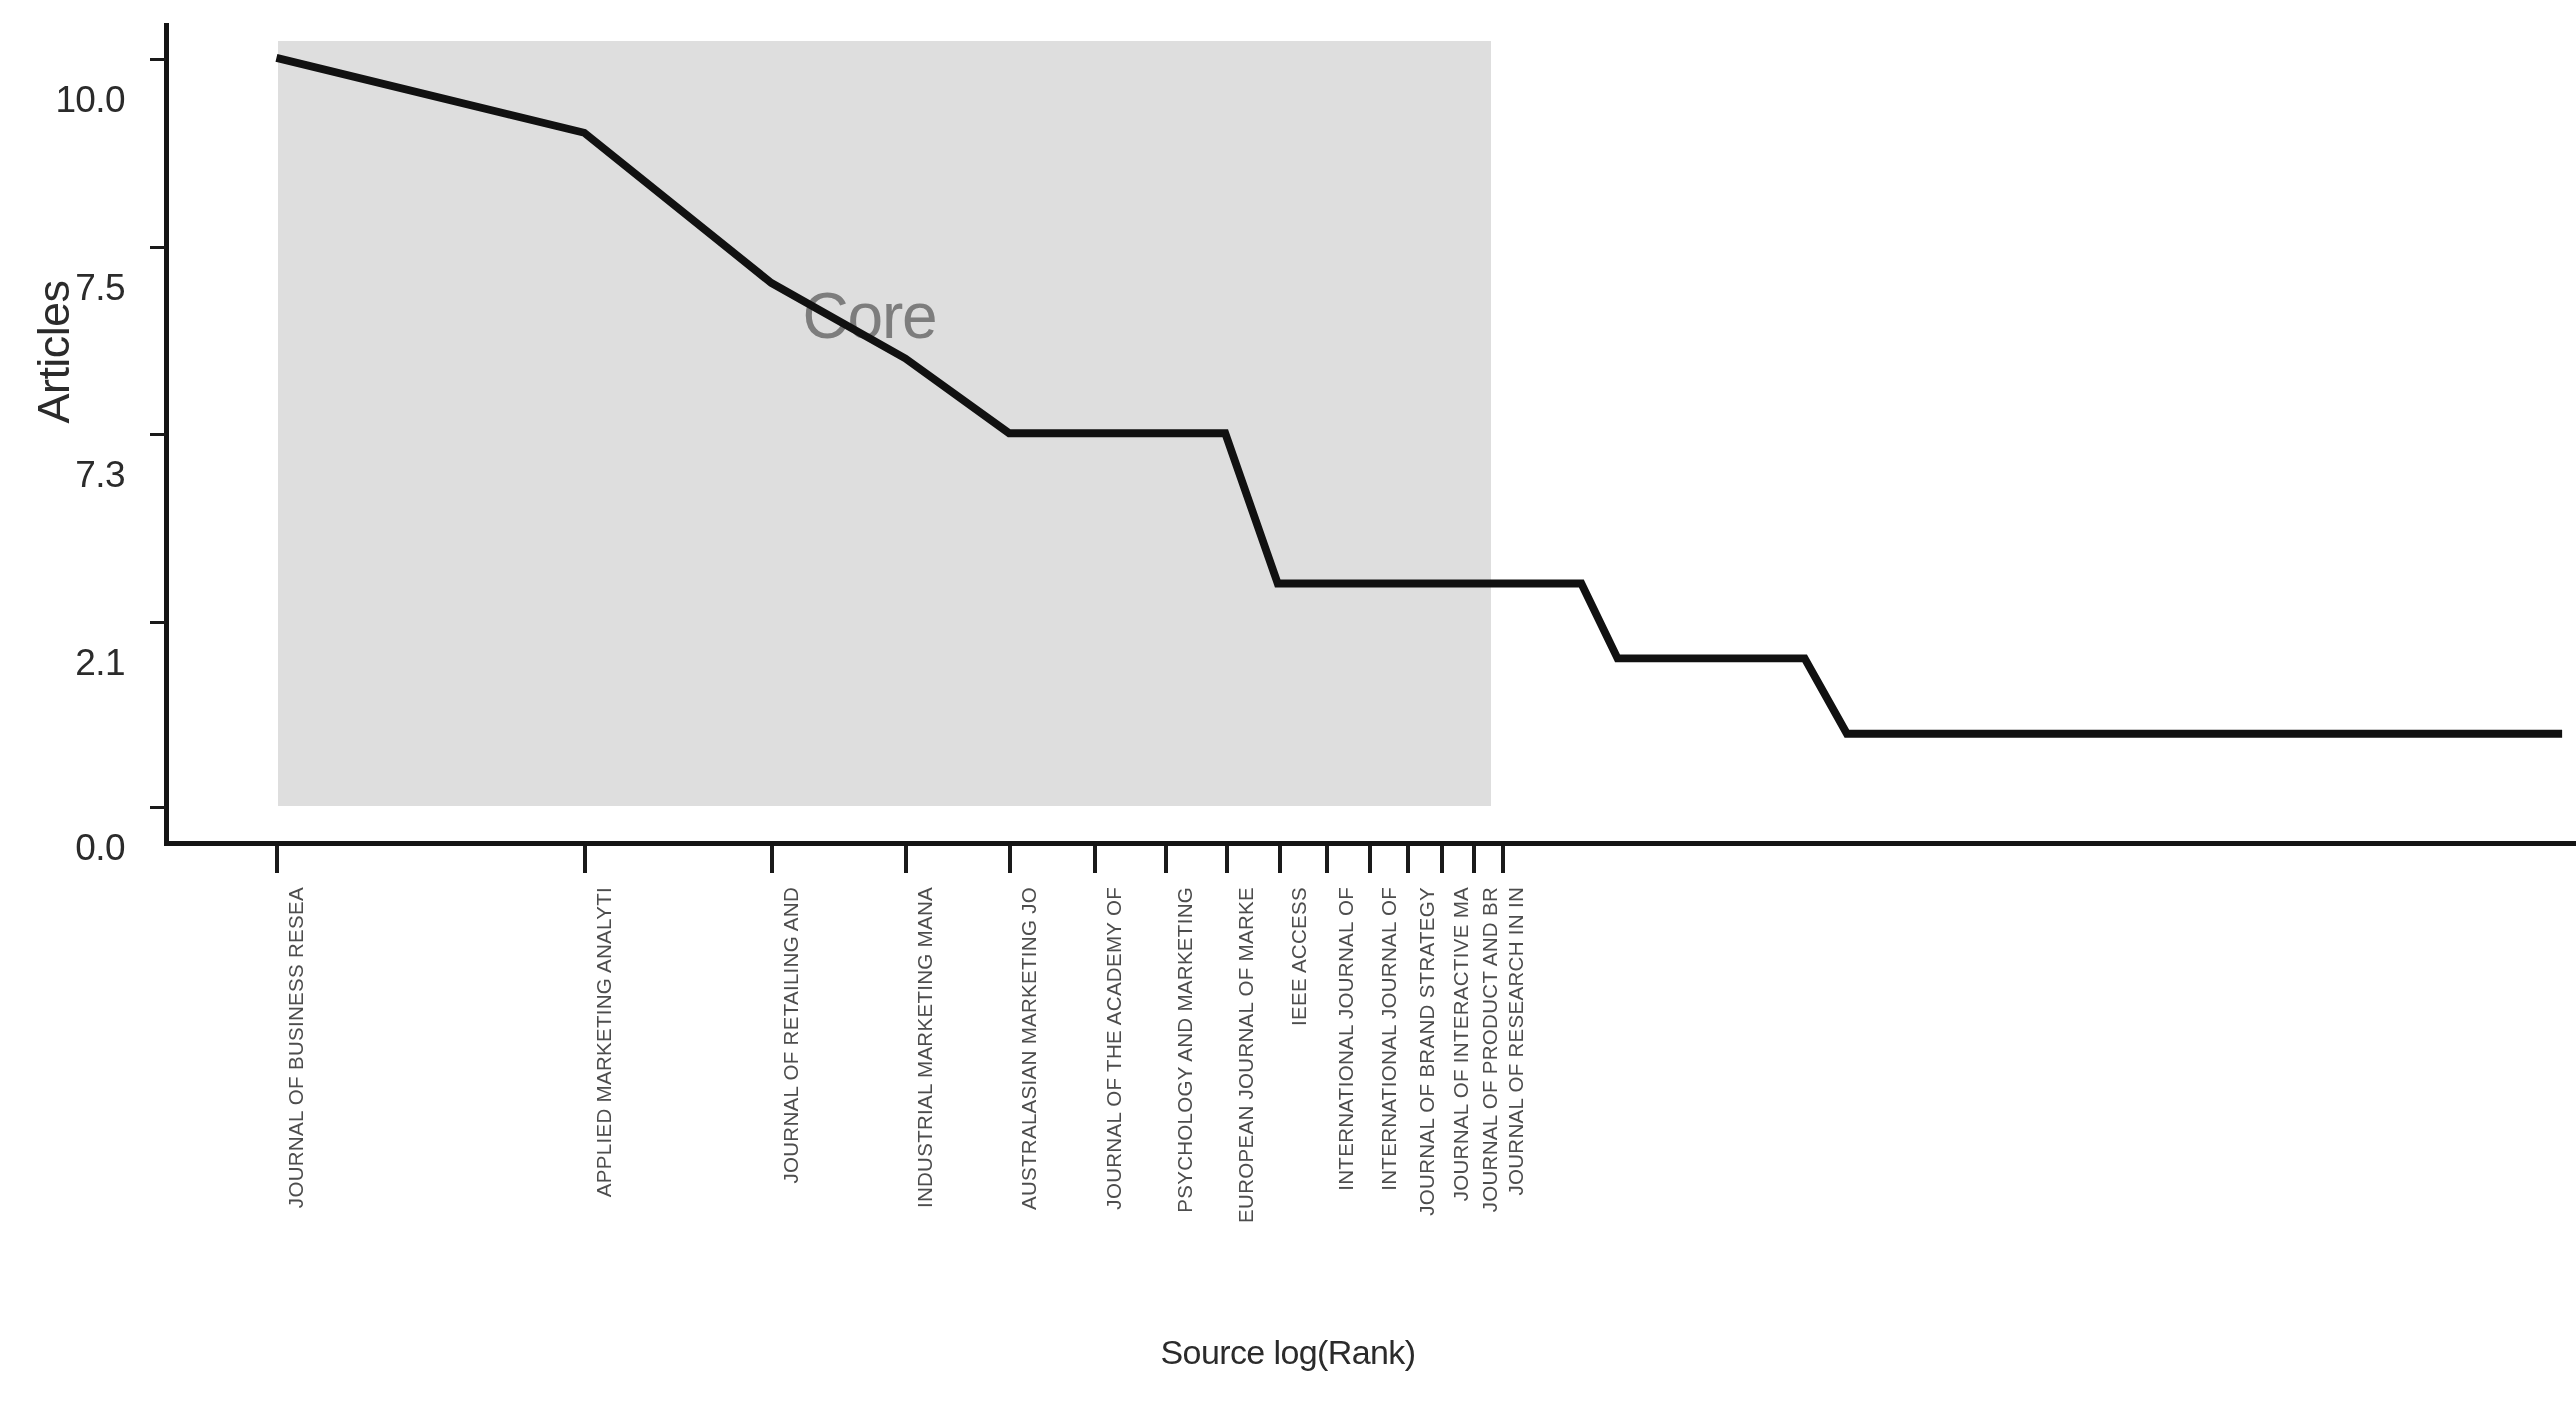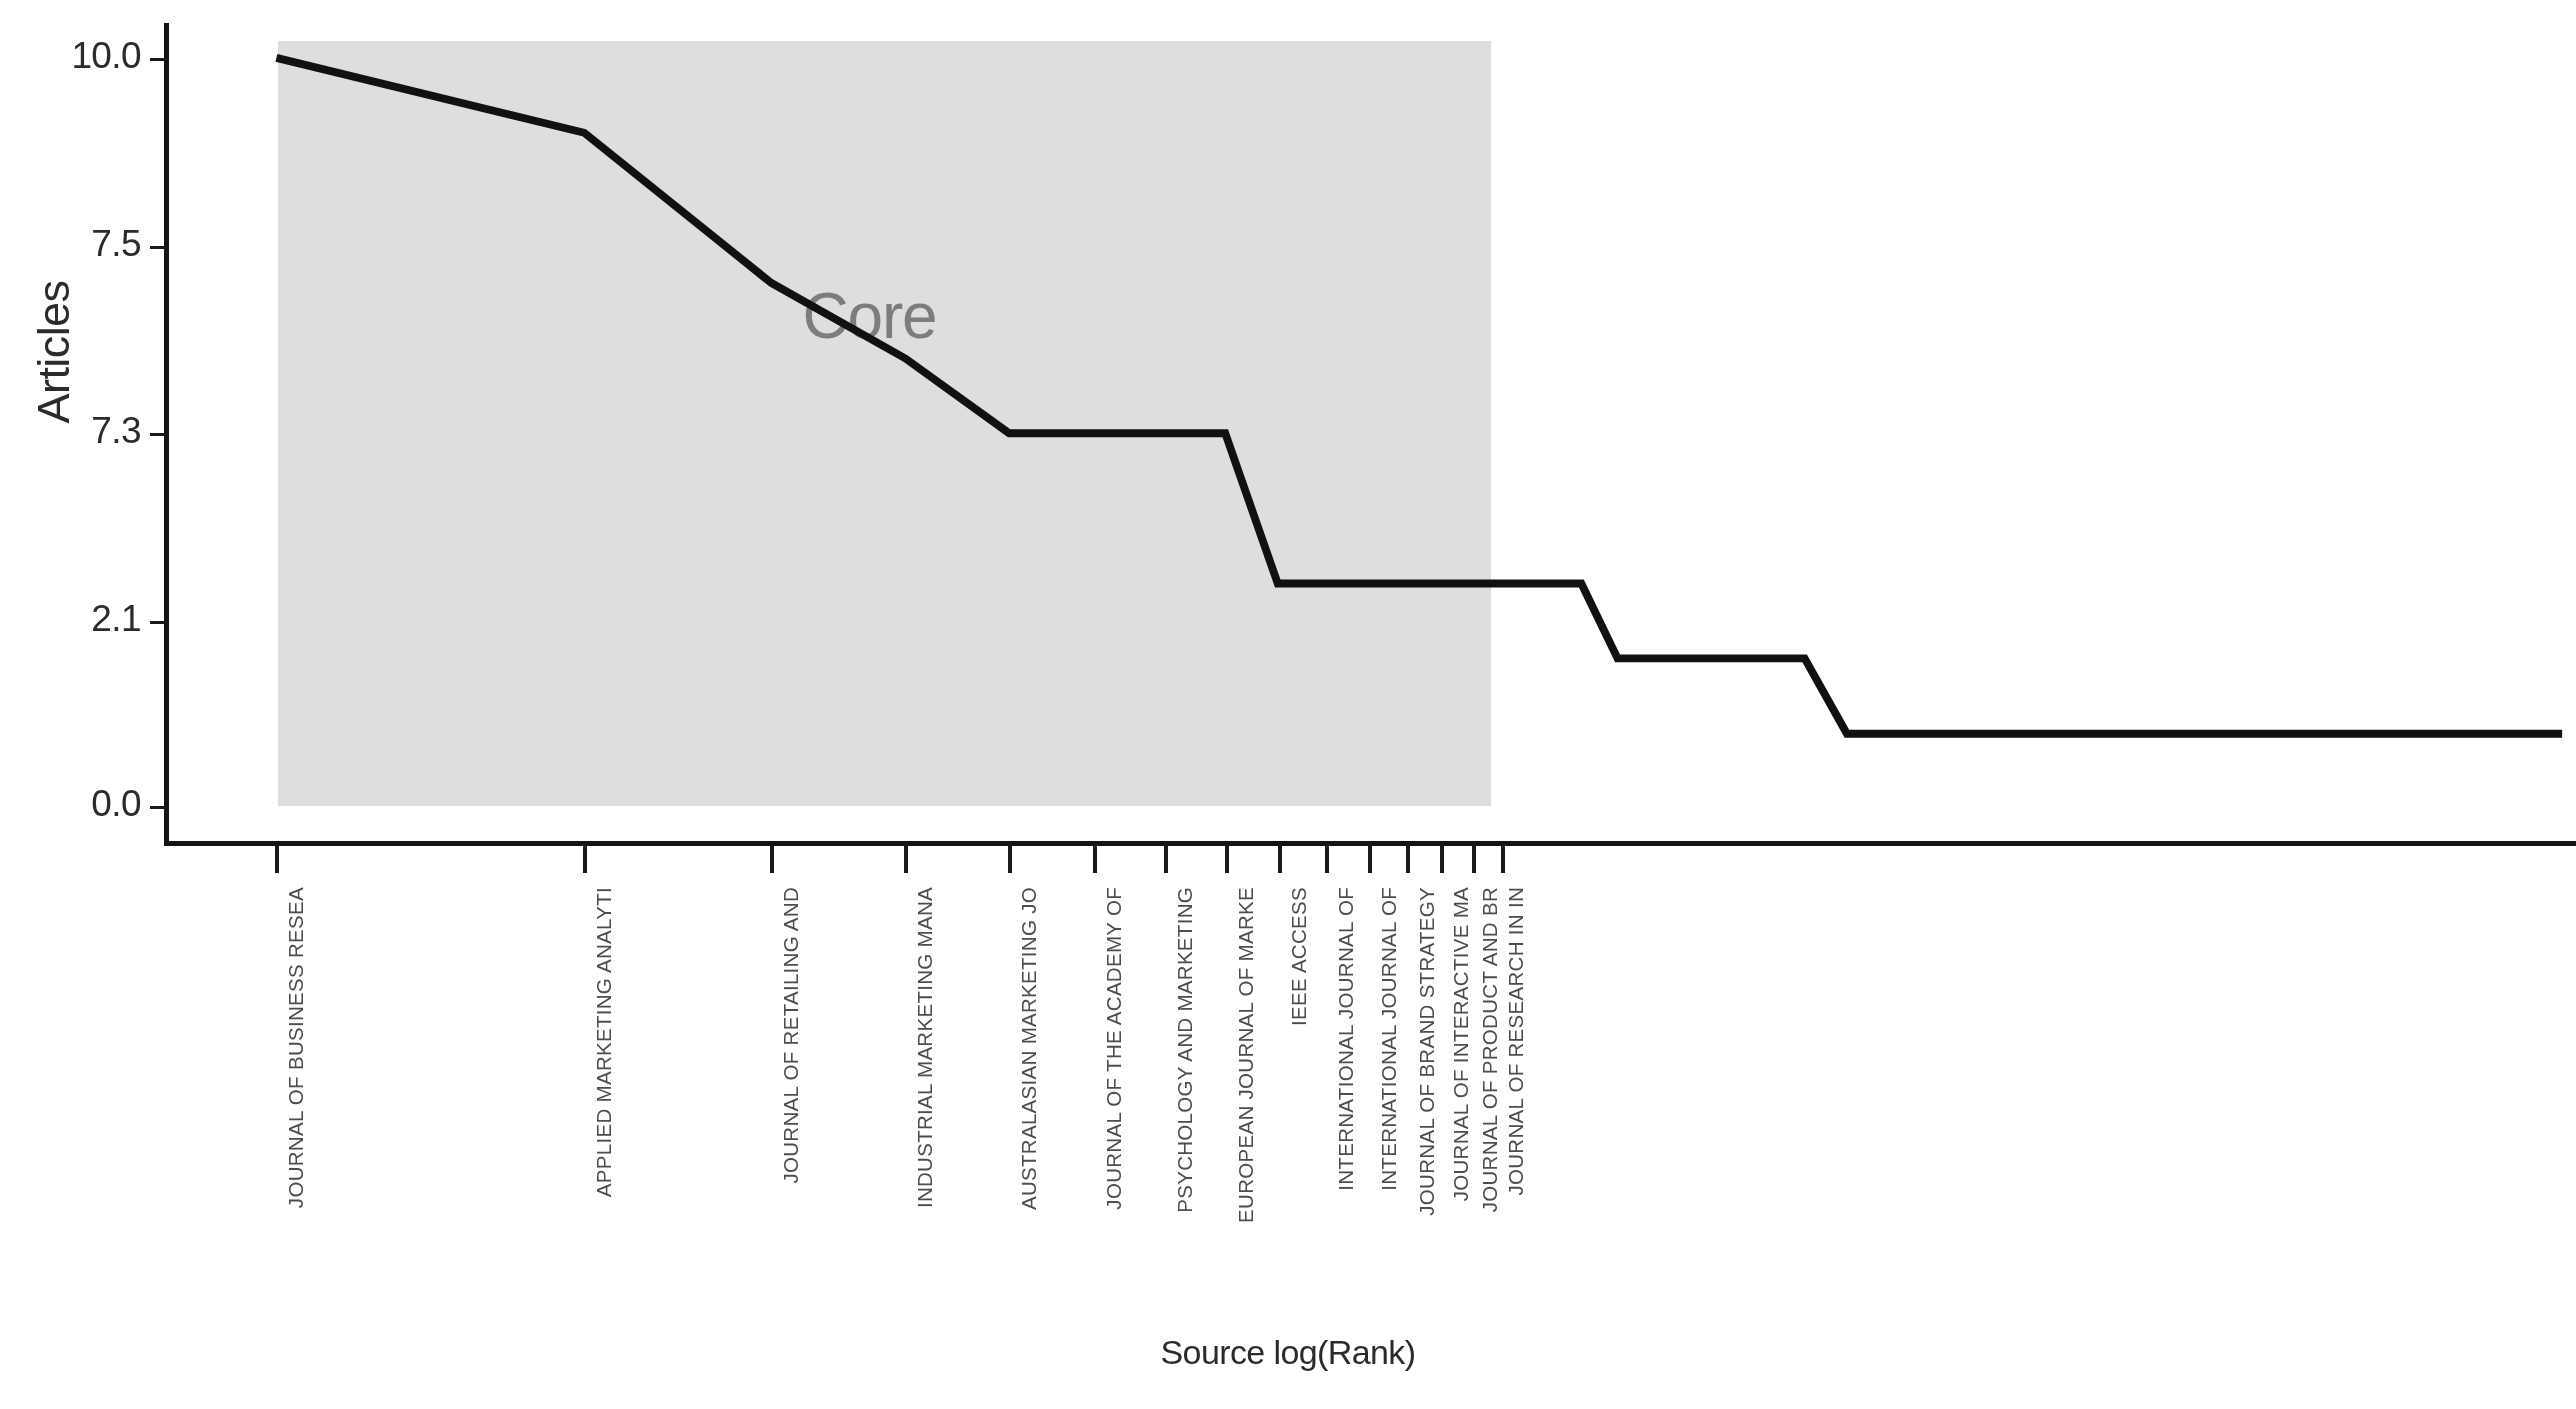--- a/index.html
+++ b/index.html
@@ -19,26 +19,27 @@
     text-align:center;
     transform:rotate(-90deg);
     transform-origin:center center;
     font-size:45px;
     color:#2b2b2b;
     letter-spacing:-0.6px;
     white-space:nowrap;
   }
   .yt{
     position:absolute;
-    left:32px;
+    left:16px;
     width:109px;
     text-align:right;
     font-size:37px;
     color:#2b2b2b;
     letter-spacing:-0.6px;
+    margin-top:44px;
   }
   .ytick-mark{
     position:absolute;
     left:150px;
     width:15.7px;height:3px;
     background:#1a1a1a;
   }
 
   
   #yaxis-line{

